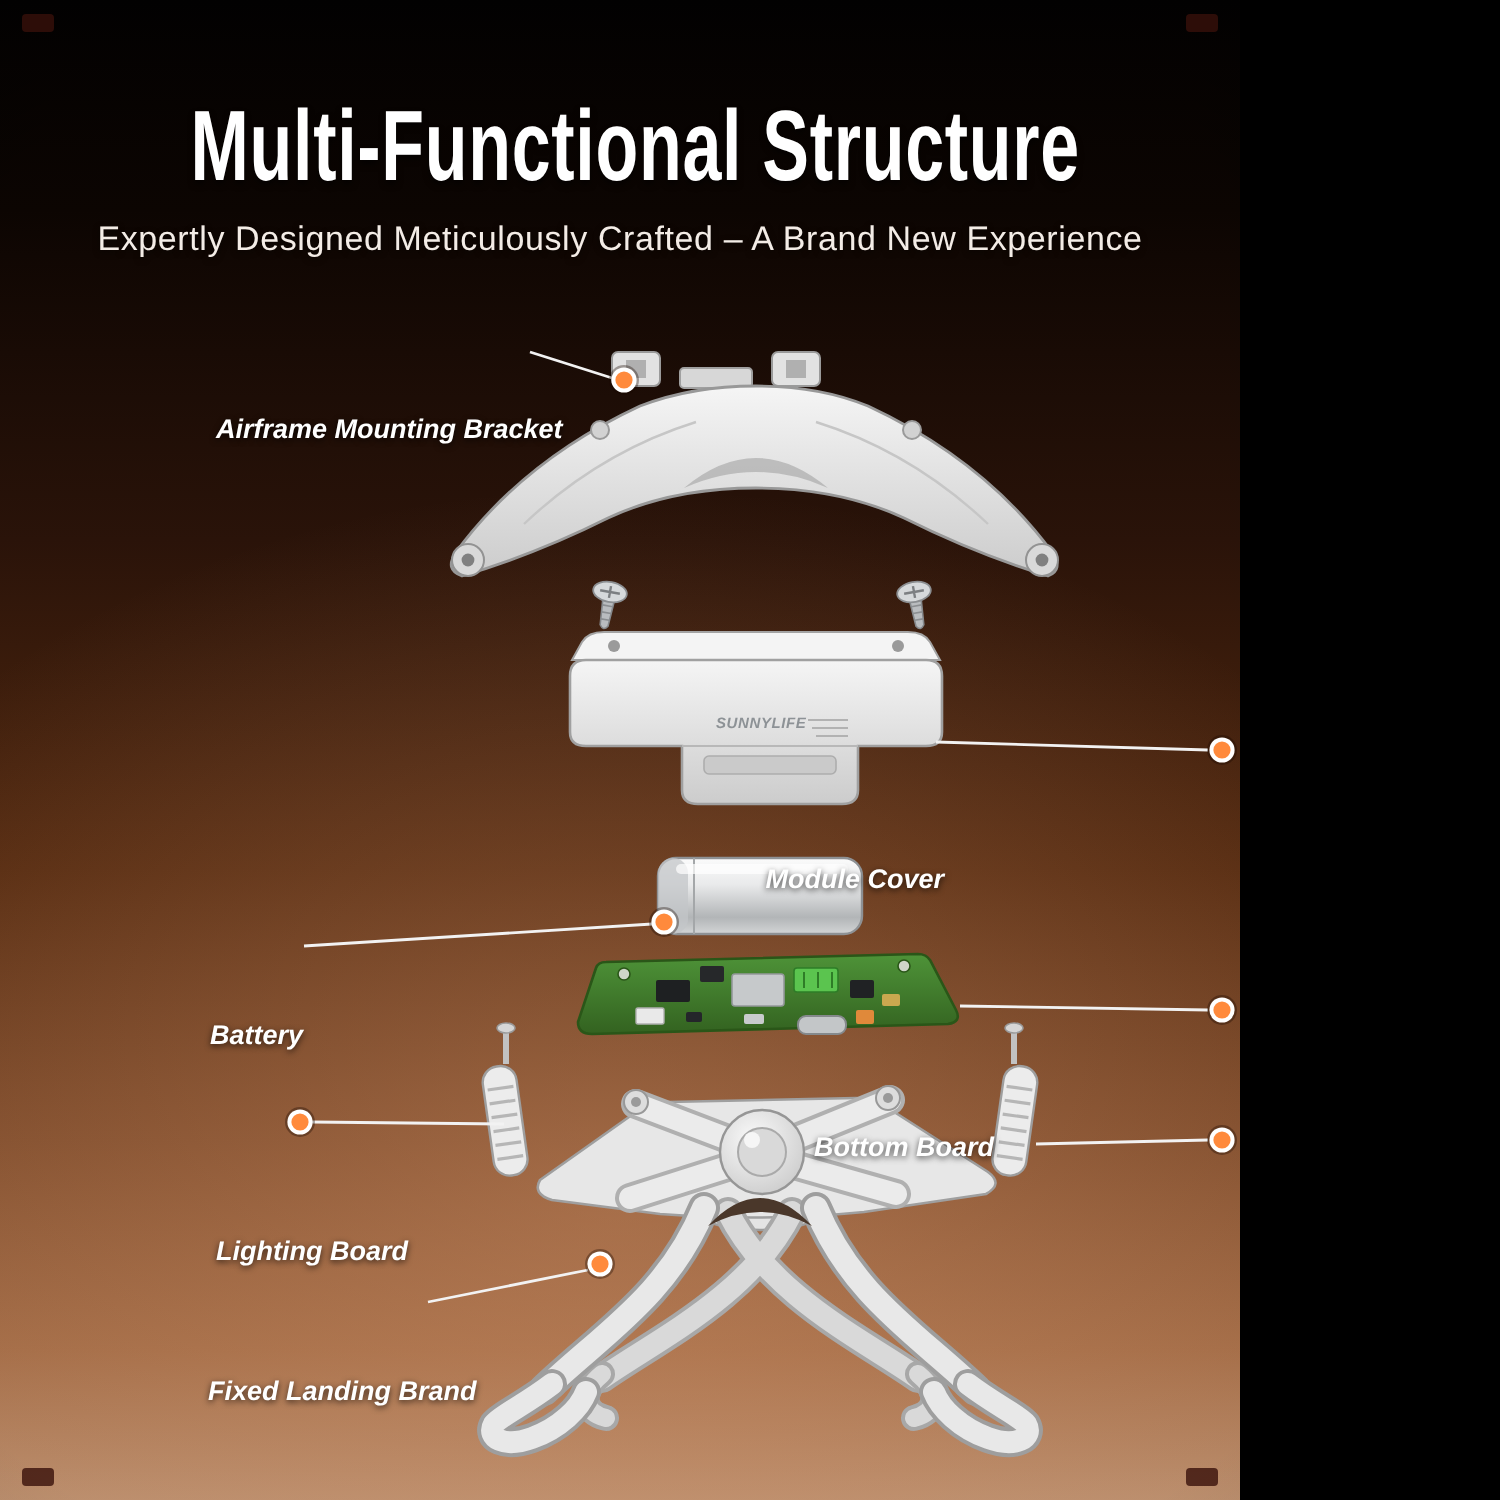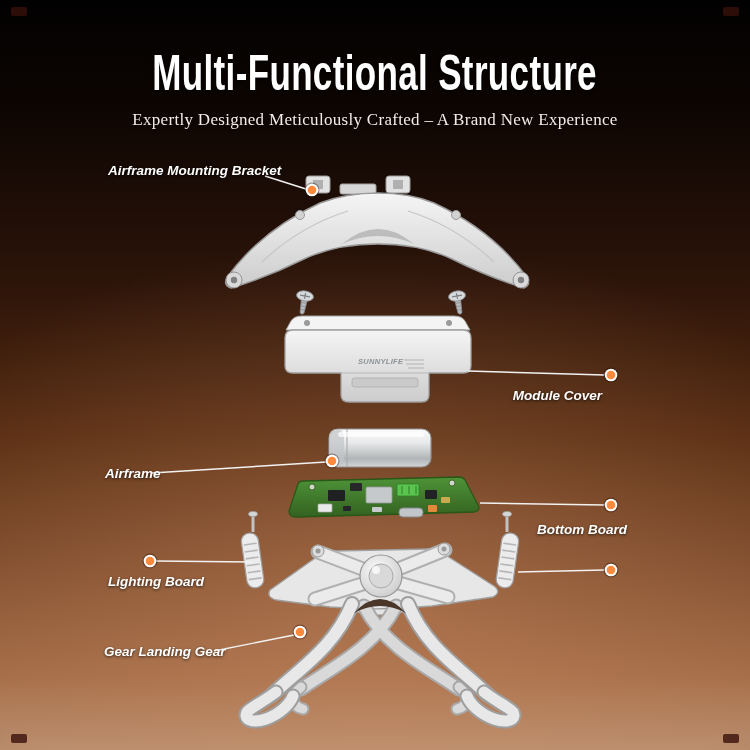--- a/index.html
+++ b/index.html
@@ -1,20 +1,20 @@
 <!DOCTYPE html>
 <html><head>
 <meta charset="utf-8">
 <style>
   * { margin:0; padding:0; box-sizing:border-box; }
   html,body { width:750px; height:750px; overflow:hidden; background:#000; }
   body { font-family:"Liberation Sans", sans-serif; }
 
   .stage {
-    position:relative; width:750px; height:750px; overflow:hidden;
+    position:relative; width:620px; height:750px; overflow:hidden;
     background:
       radial-gradient(140% 100% at 50% 58%, rgba(0,0,0,0) 52%, rgba(0,0,0,0.38) 100%),
       radial-gradient(110% 70% at 50% 80%, rgba(214,150,108,0.40), rgba(0,0,0,0) 68%),
       linear-gradient(180deg, #020101 0%, #0c0502 14%, #2a1309 36%, #53290f 58%, #7c4a2a 76%, #a06a45 90%, #b98e6e 100%);
   }
 
   .corner {
     position:absolute; width:16px; height:9px; border-radius:2px;
     background:#38100a; opacity:.8;
   }
@@ -26,29 +26,28 @@
   .header { position:absolute; top:44px; left:0; width:100%; text-align:center; color:#ffffff; z-index:3; }
   .title {
     display:inline-block; white-space:nowrap;
     font-size:50px; font-weight:bold; letter-spacing:0.5px;
     transform:scaleX(0.70); transform-origin:50% 50%;
     text-shadow:0 2px 4px rgba(0,0,0,.55);
   }
   .subtitle {
     margin-top:8px; font-size:17px; color:#f3ece6; letter-spacing:.3px;
     text-shadow:0 1px 3px rgba(0,0,0,.5);
-    font-family:Liberation Serif, serif;
   }
 
   .diagram { position:absolute; inset:0; width:750px; height:750px; z-index:1; }
 
   .callout-label {
     position:absolute; z-index:4; color:#ffffff;
     font-size:13.5px; font-weight:bold; font-style:italic; white-space:nowrap;
-    text-shadow:0 1px 3px rgba(0,0,0,.7); line-height:15px;
+    text-shadow:0 1px 3px rgba(0,0,0,.7); line-height:15px;margin-top:44px;
   }
   .align-r { text-align:right; }
 </style>
 </head>
 <body>
 
 <div class="stage">
 
   <div class="corner tl"></div>
   <div class="corner tr"></div>
@@ -243,22 +242,22 @@
           <circle cx="300" cy="632" r="6.3" fill="#ffffff"></circle>
           <circle cx="300" cy="632" r="4.3" fill="#ff8a3c"></circle>
       </g>
     </g>
   </svg>
 
   <div class="callout-label" style="left:108px; top:163px">Airframe Mounting Bracket</div>
 
   <div class="callout-label align-r" style="right:148px; top:388px">Module Cover</div>
 
-  <div class="callout-label" style="left:105px; top:466px">Airframe</div>
+  <div class="callout-label" style="left:105px; top:466px">Battery</div>
 
   <div class="callout-label align-r" style="right:123px; top:522px">Bottom Board</div>
 
   <div class="callout-label" style="left:108px; top:574px">Lighting Board</div>
 
 
-  <div class="callout-label" style="left:104px; top:644px">Gear Landing Gear</div>
+  <div class="callout-label" style="left:104px; top:644px">Fixed Landing Brand</div>
 
 </div>
 
 </body></html>

